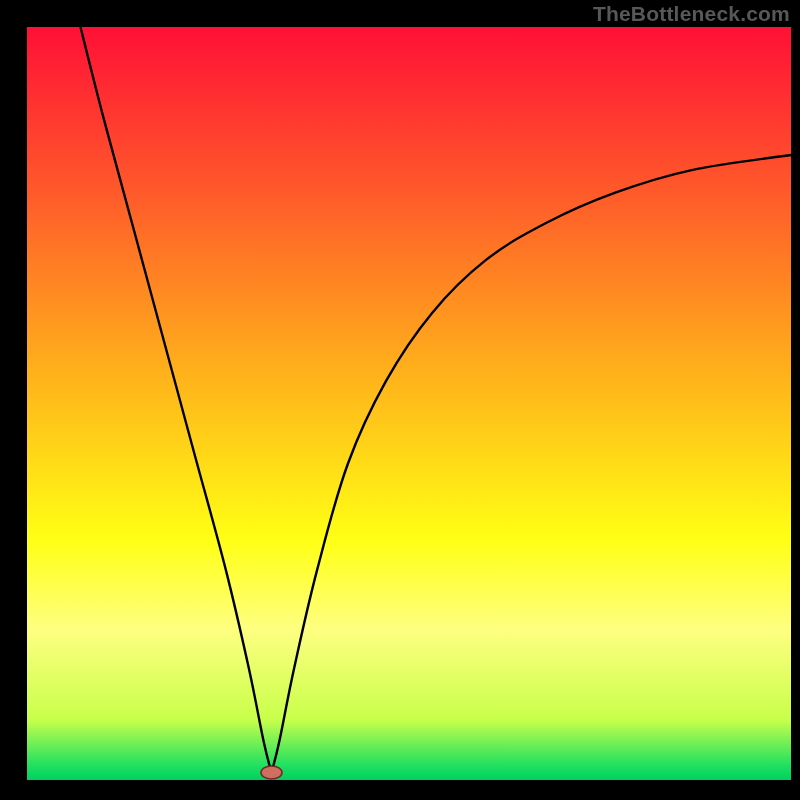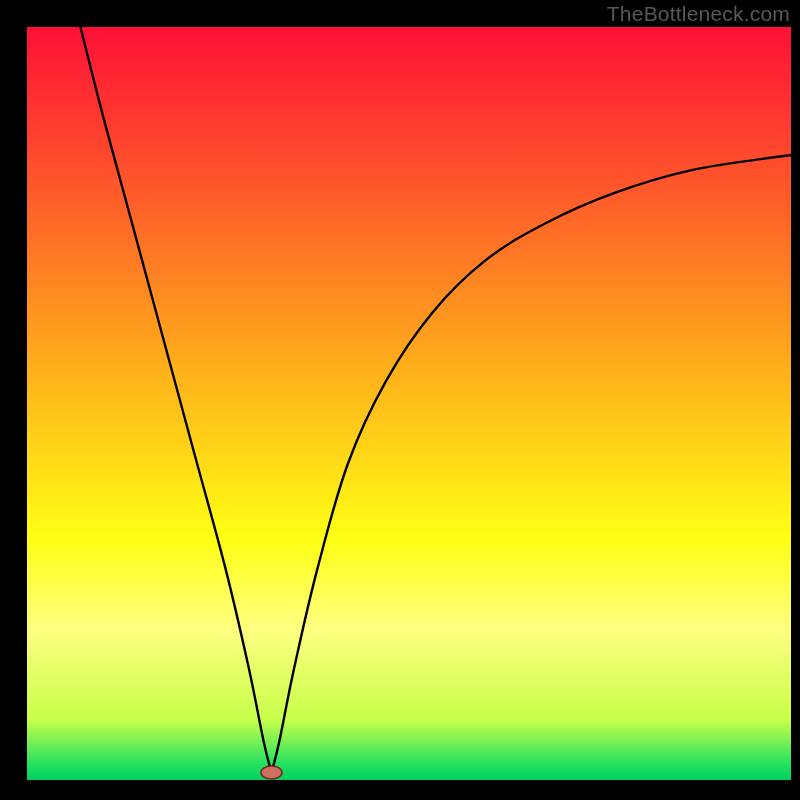--- a/index.html
+++ b/index.html
@@ -16,21 +16,21 @@
     width: 800px;
     height: 800px;
     background: #000;
   }
   .watermark {
     position: absolute;
     top: 2px;
     right: 10px;
     color: #585858;
     font-size: 21px;
-    font-weight: 400;
+    font-weight: 700;
     letter-spacing: 0.2px;
     z-index: 20;
   }
   svg.plot {
     position: absolute;
     left: 0;
     top: 0;
     width: 800px;
     height: 800px;
   }

